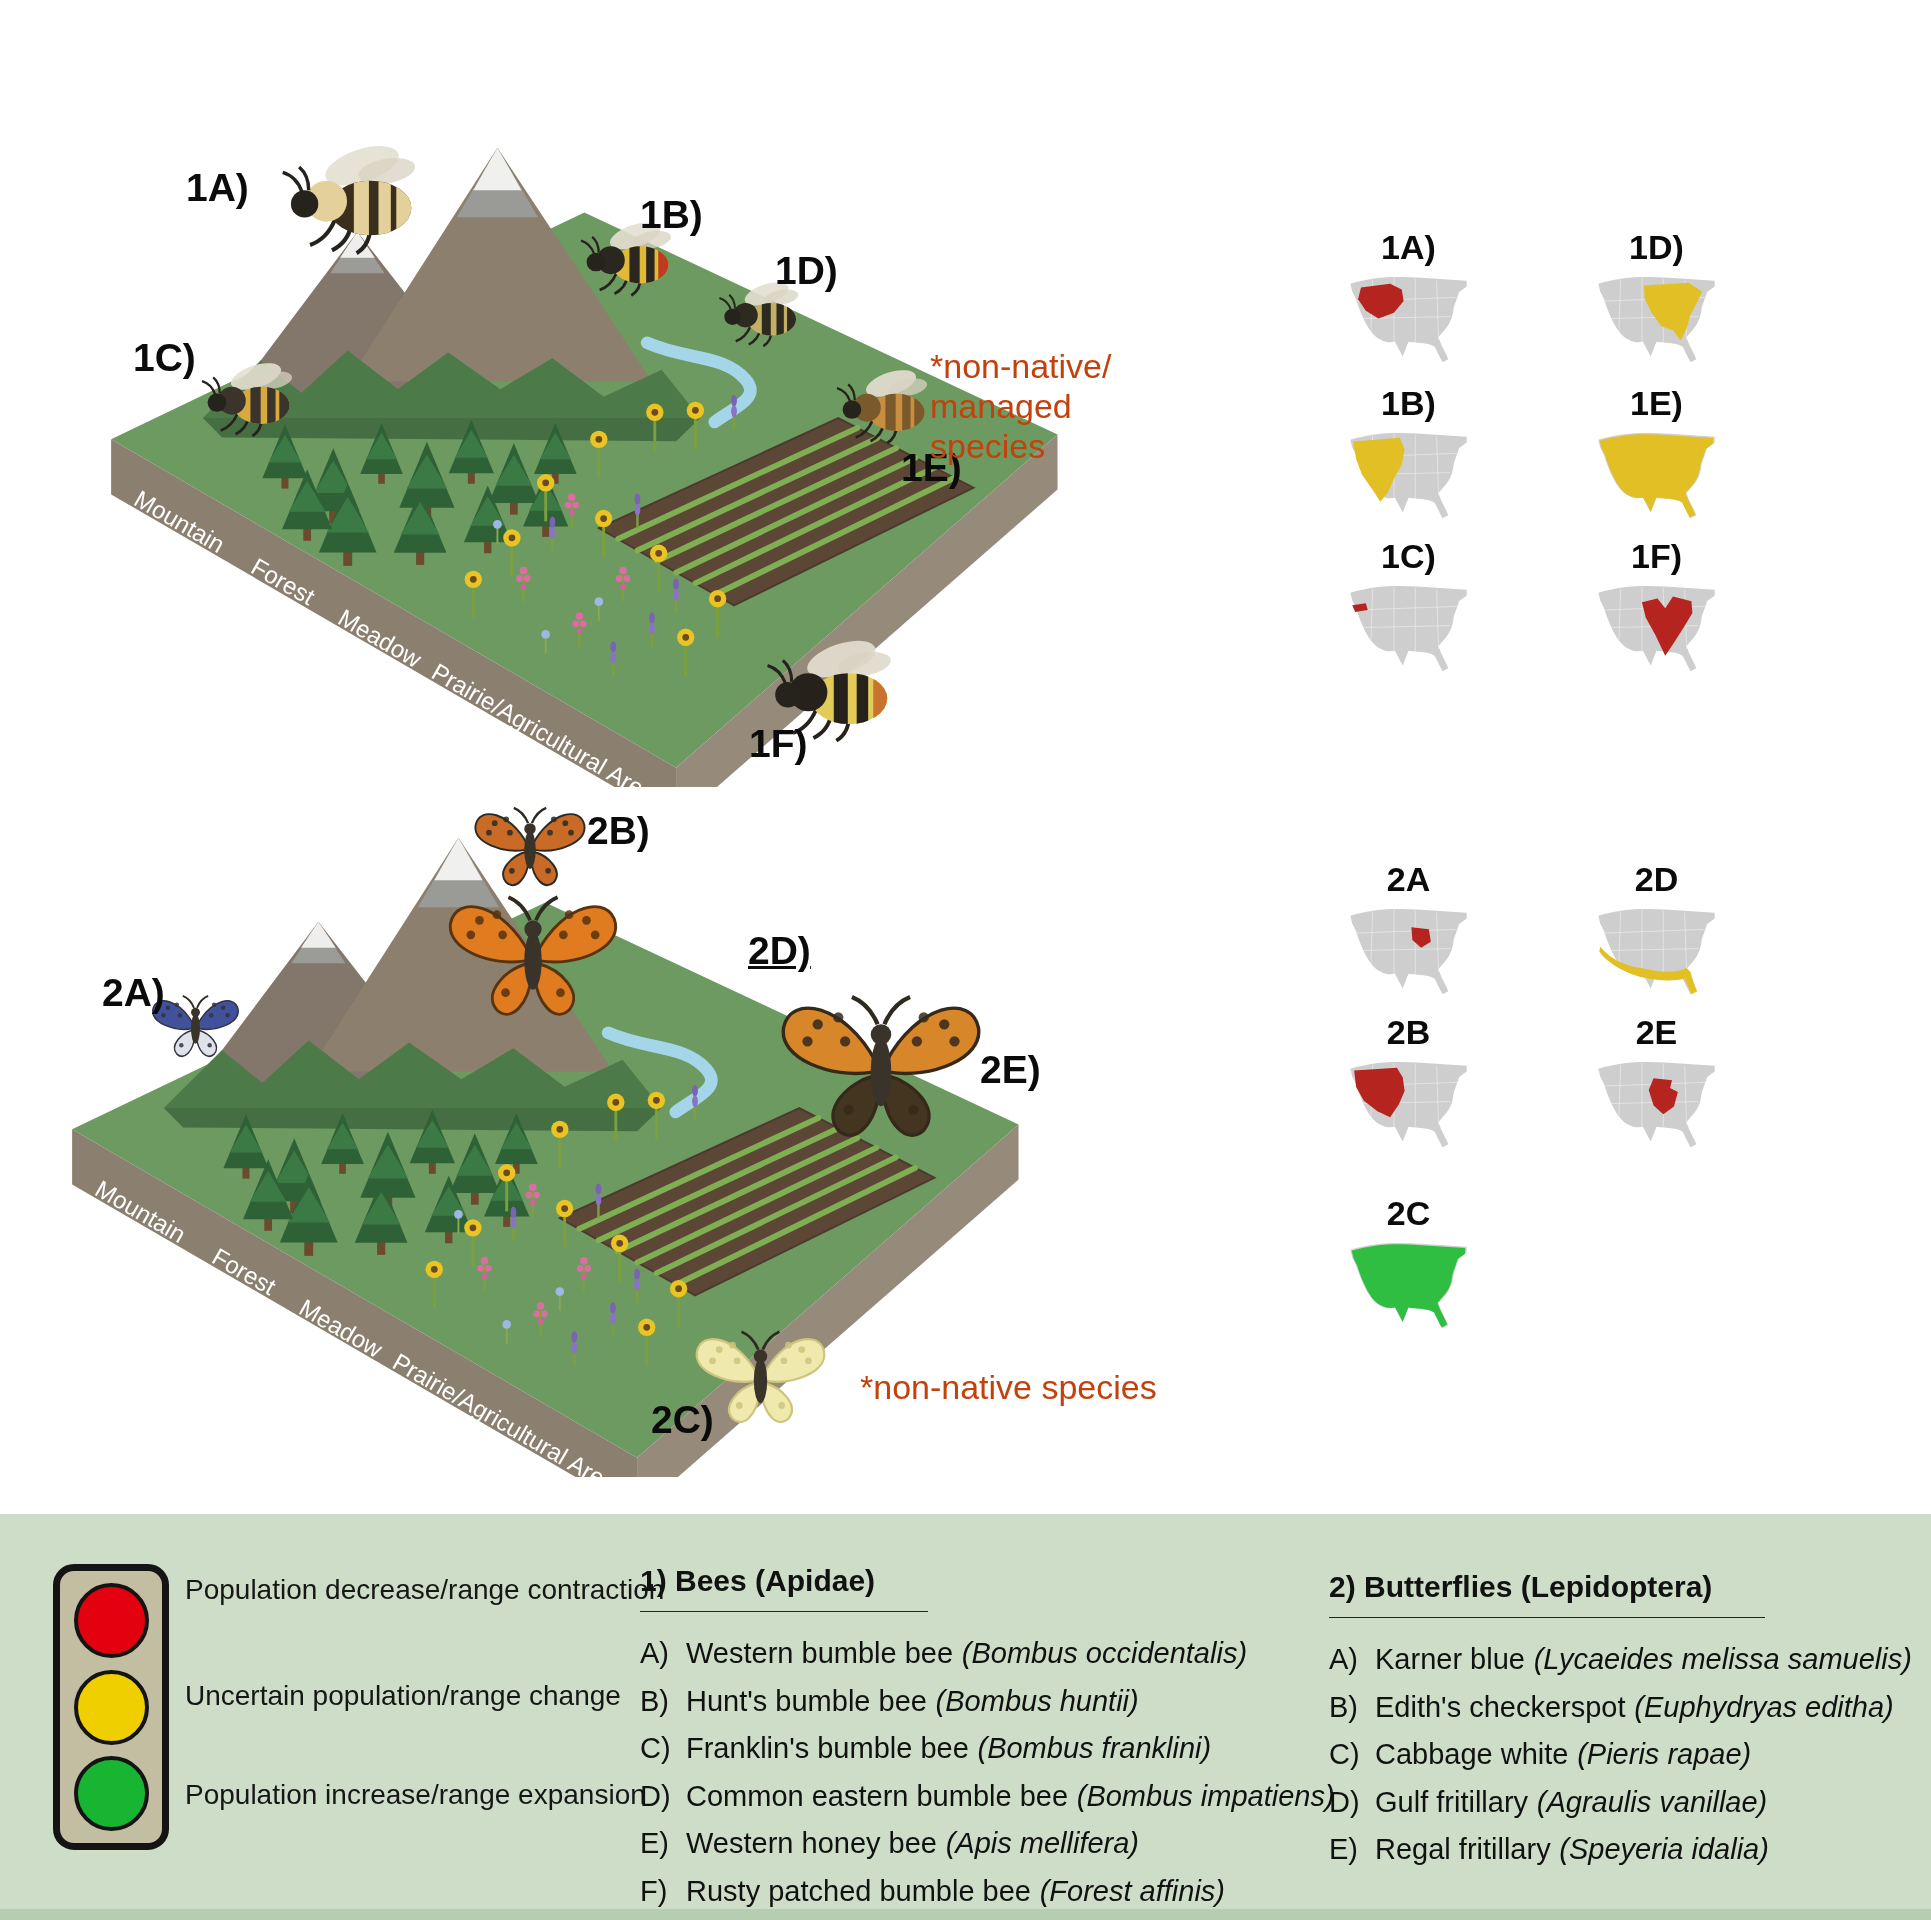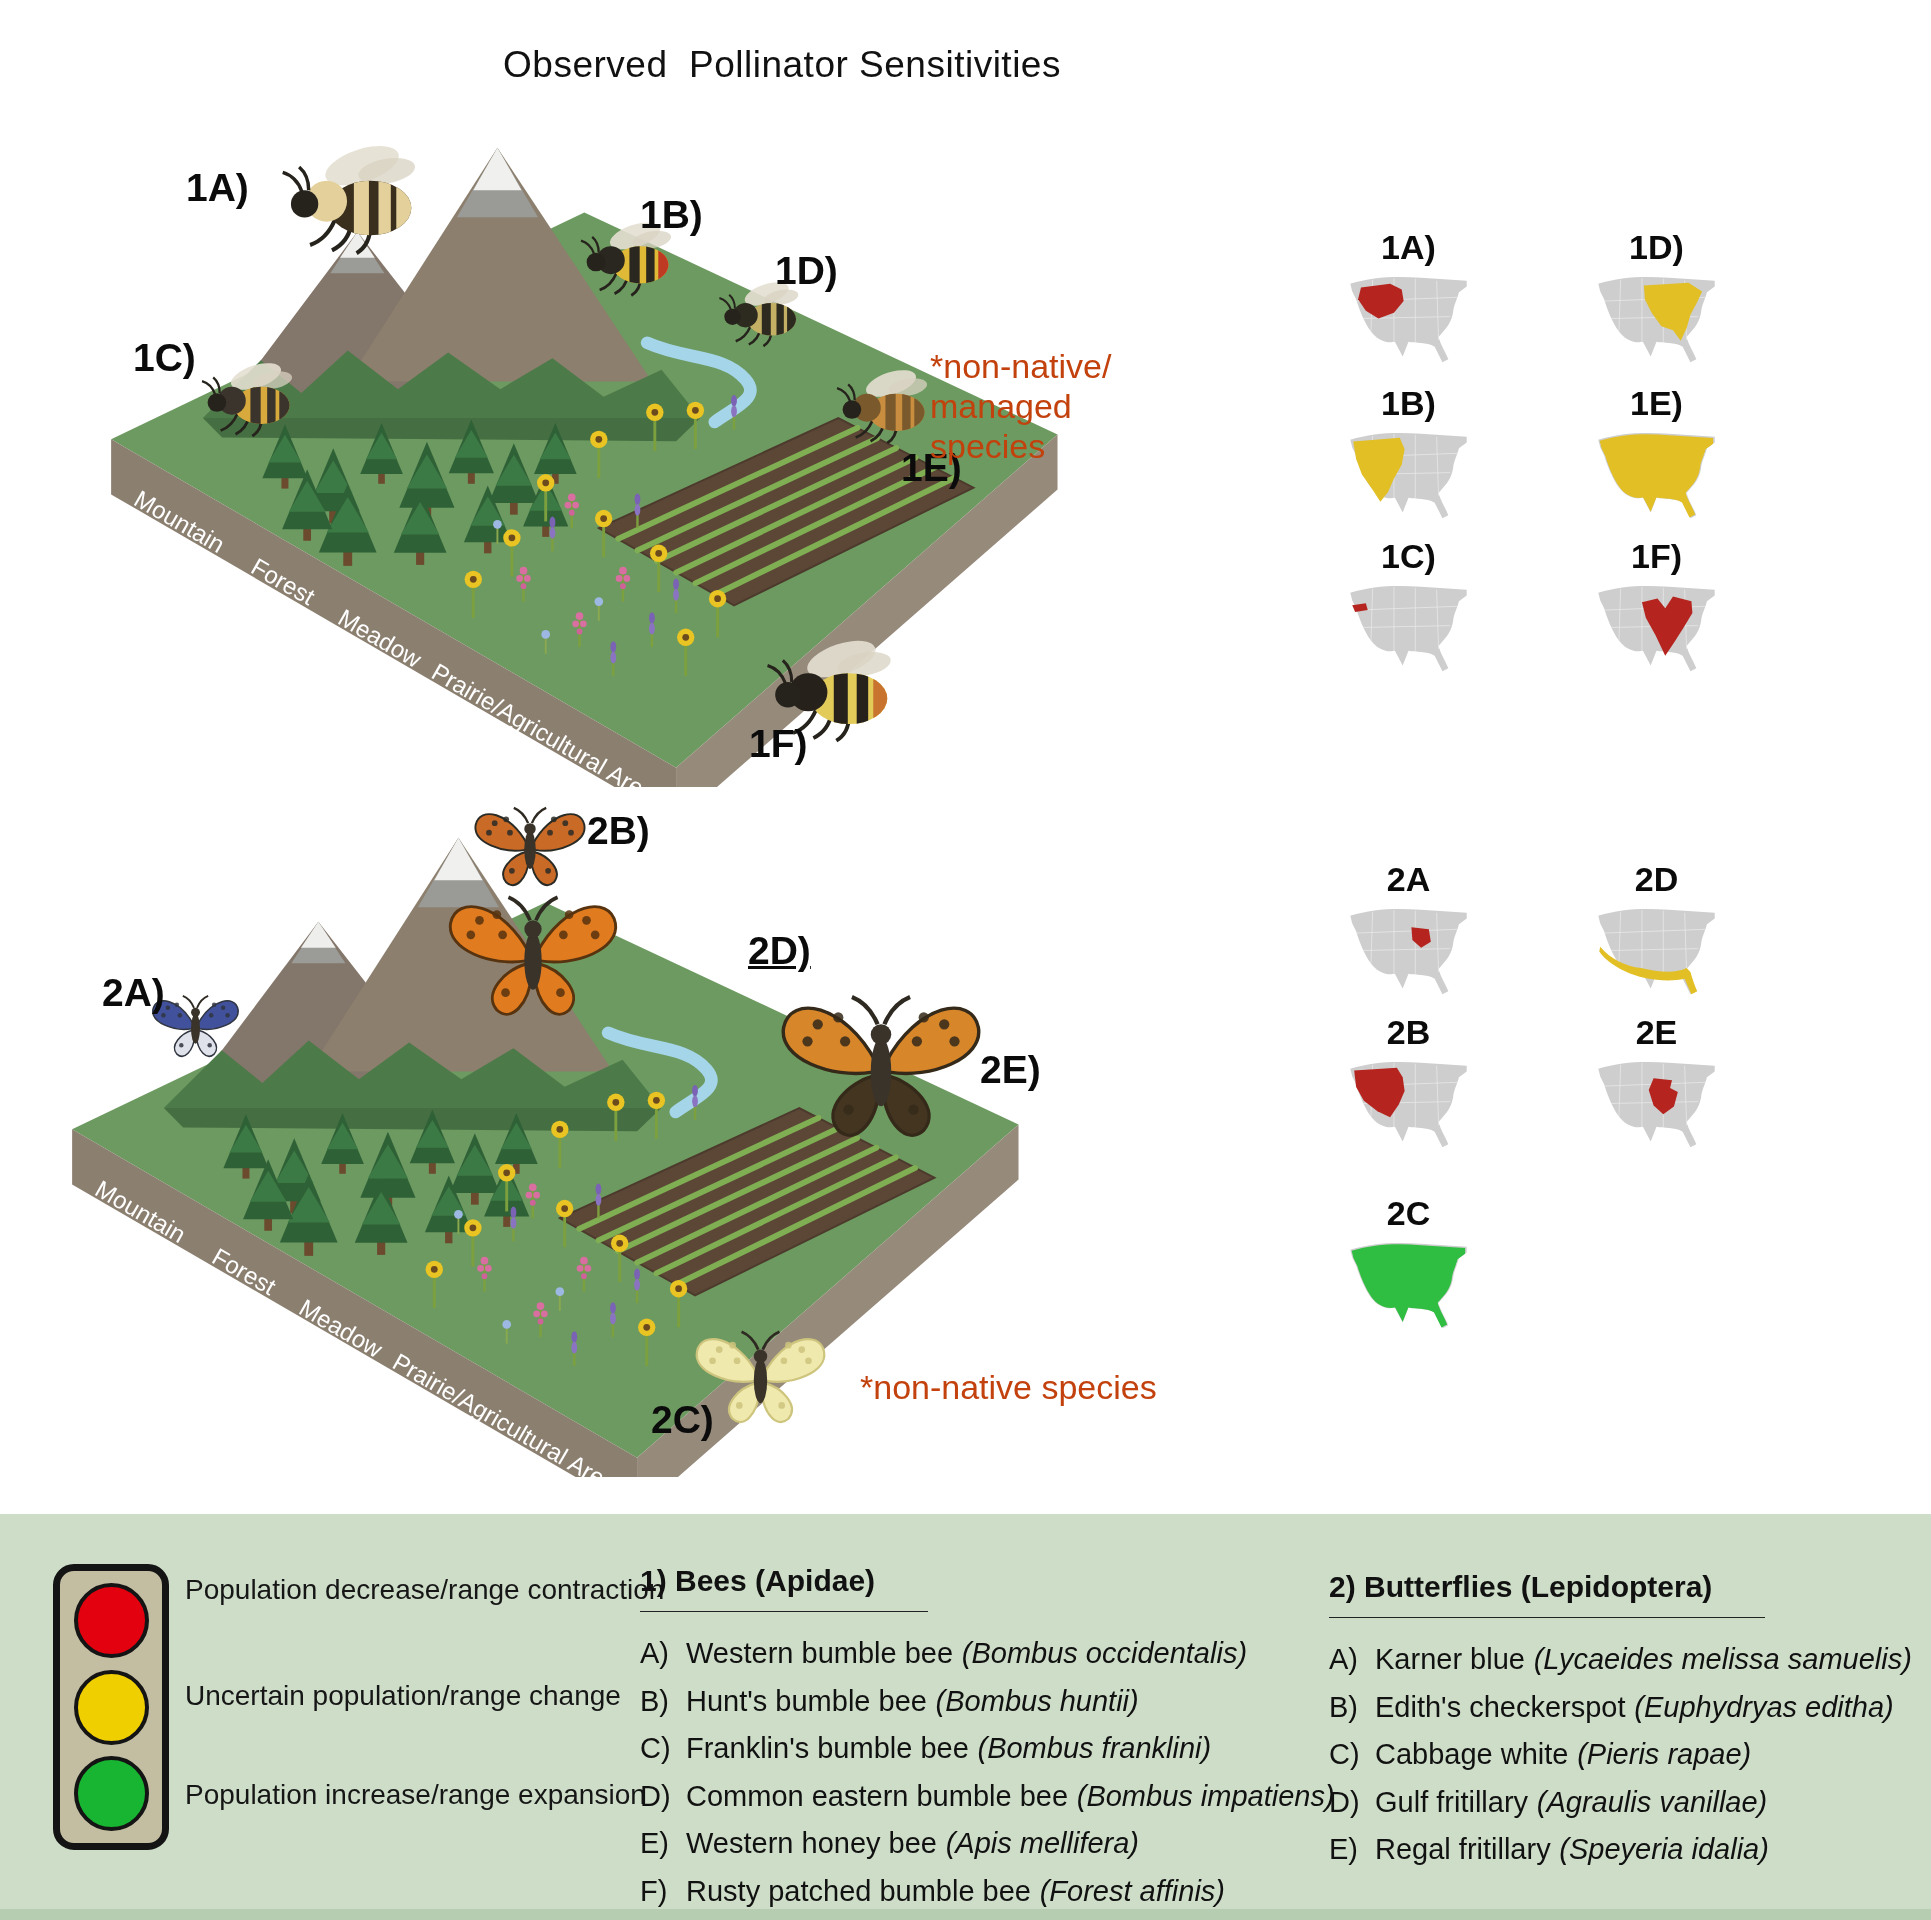--- a/index.html
+++ b/index.html
@@ -138,21 +138,20 @@
         <g fill="#ffffff" font-size="25" font-family="Liberation Sans, sans-serif">
           <text transform="translate(77,407) rotate(30)">Mountain</text>
           <text transform="translate(198,477) rotate(30)">Forest</text>
           <text transform="translate(288,530) rotate(30)">Meadow</text>
           <text transform="translate(385,586) rotate(30)">Prairie/Agricultural Areas</text>
         </g>
       </g>
     </defs>
   </svg>
 
-  <div class="title">Observed  Pollinator Sensitivities</div>
 
   <svg class="scene scene1" viewBox="0 0 1080 700">
     <use href="#scene-sym"></use>
   </svg>
   <svg class="scene scene2" viewBox="0 0 1080 700">
     <use href="#scene-sym"></use>
   </svg>
 
   <div id="dyn">
       <div class="insect" style="left: 261px; top: 130px; width: 183px; height: 130px;">

